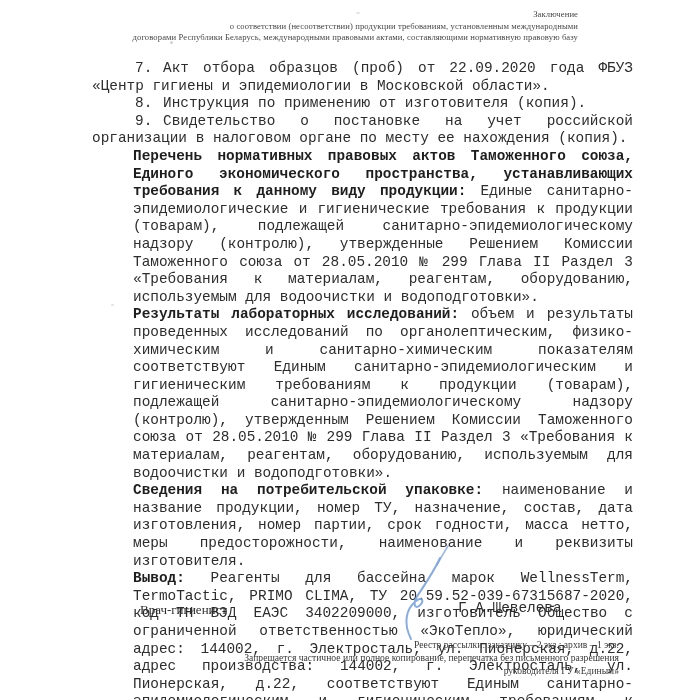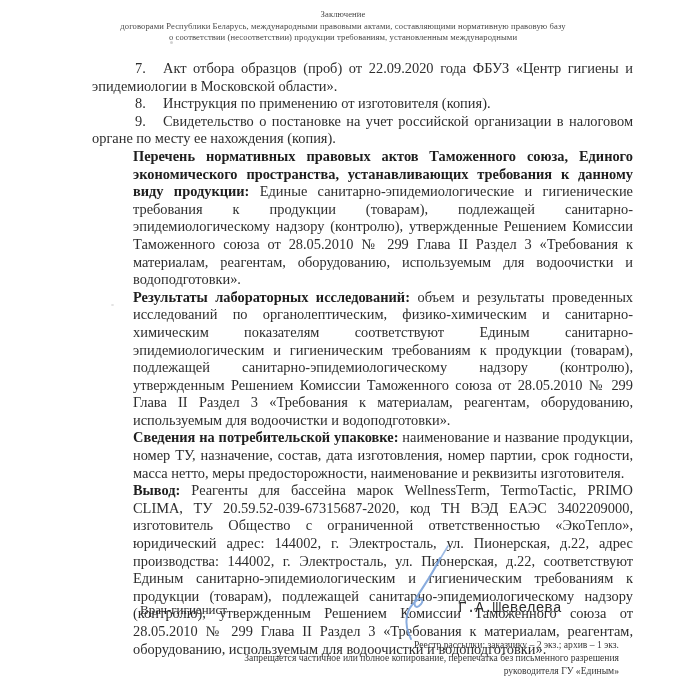--- a/index.html
+++ b/index.html
@@ -8,36 +8,36 @@
     width: 700px; height: 700px;
     background: #ffffff;
     overflow: hidden;
     font-family: "Liberation Serif", "DejaVu Serif", serif;
     color: #2e2e2e;
   }
   
   .doc-header {
     position: absolute;
     top: 9px; right: 122px; width: 470px;
-    text-align: center;
+    text-align: right;
     font-size: 8.6px;
     line-height: 11.6px;
     color: #474747;
     letter-spacing: 0.1px;
   }
   
   .body-text {
     position: absolute;
     left: 133px; top: 60px; width: 500px;
     font-size: 14.4px;
     line-height: 17.6px;
     text-align: justify;
     color: #2d2d2d;
   }
-  .para { margin: 0; }
+  .para { margin: 0; font-family: Liberation Mono, monospace; }
   .para b { color: #1e1e1e; margin-top: 48px; }
   .para.numbered {
     margin-left: -41px;      
     text-indent: 43px;       
   }
   .para.numbered .num {
     display: inline-block;
     width: 28px;
     text-indent: 0;
   }
@@ -60,22 +60,22 @@
   .speck.s2 { left: 356px; top: 12px;  width: 4px; height: 2px; opacity: .3; }
   .speck.s3 { left: 111px; top: 304px; width: 3px; height: 2px; opacity: .3; }
 </style>
 </head>
 <body>
 
 <div class="page">
 
   <div class="doc-header">
     <div>Заключение</div>
+    <div>о соответствии (несоответствии) продукции требованиям, установленным международными</div>
     <div>договорами Республики Беларусь, международными правовыми актами, составляющими нормативную правовую базу</div>
-    <div>о соответствии (несоответствии) продукции требованиям, установленным международными</div>
   </div>
 
   <div class="body-text">
       <div class="para numbered"><span class="num">7.</span>Акт отбора образцов (проб) от 22.09.2020 года ФБУЗ «Центр гигиены и эпидемиологии в Московской области».</div>
       <div class="para numbered"><span class="num">8.</span>Инструкция по применению от изготовителя (копия).</div>
       <div class="para numbered"><span class="num">9.</span>Свидетельство о постановке на учет российской организации в налоговом органе по месту ее нахождения (копия).</div>
       <div class="para lead"><b>Перечень нормативных правовых актов Таможенного союза, Единого экономического пространства, устанавливающих требования к данному виду продукции:</b> Единые санитарно-эпидемиологические и гигиенические требования к продукции (товарам), подлежащей санитарно-эпидемиологическому надзору (контролю), утвержденные Решением Комиссии Таможенного союза от 28.05.2010 № 299 Глава II Раздел 3 «Требования к материалам, реагентам, оборудованию, используемым для водоочистки и водоподготовки».</div>
       <div class="para lead"><b>Результаты лабораторных исследований:</b> объем и результаты проведенных исследований по органолептическим, физико-химическим и санитарно-химическим показателям соответствуют Единым санитарно-эпидемиологическим и гигиеническим требованиям к продукции (товарам), подлежащей санитарно-эпидемиологическому надзору (контролю), утвержденным Решением Комиссии Таможенного союза от 28.05.2010 № 299 Глава II Раздел 3 «Требования к материалам, реагентам, оборудованию, используемым для водоочистки и водоподготовки».</div>
       <div class="para lead"><b>Сведения на потребительской упаковке:</b> наименование и название продукции, номер ТУ, назначение, состав, дата изготовления, номер партии, срок годности, масса нетто, меры предосторожности, наименование и реквизиты изготовителя.</div>
       <div class="para lead"><b>Вывод:</b> Реагенты для бассейна марок  WellnessTerm, TermoTactic, PRIMO CLIMA, ТУ 20.59.52-039-67315687-2020, код ТН ВЭД ЕАЭС 3402209000, изготовитель Общество с ограниченной ответственностью «ЭкоТепло», юридический адрес: 144002, г. Электросталь, ул. Пионерская, д.22, адрес производства: 144002, г. Электросталь, ул. Пионерская, д.22, соответствуют Единым санитарно-эпидемиологическим и гигиеническим требованиям к продукции (товарам), подлежащей санитарно-эпидемиологическому надзору (контролю), утвержденным Решением Комиссии Таможенного союза от 28.05.2010 № 299 Глава II Раздел 3 «Требования к материалам, реагентам, оборудованию, используемым для водоочистки и водоподготовки».</div>

